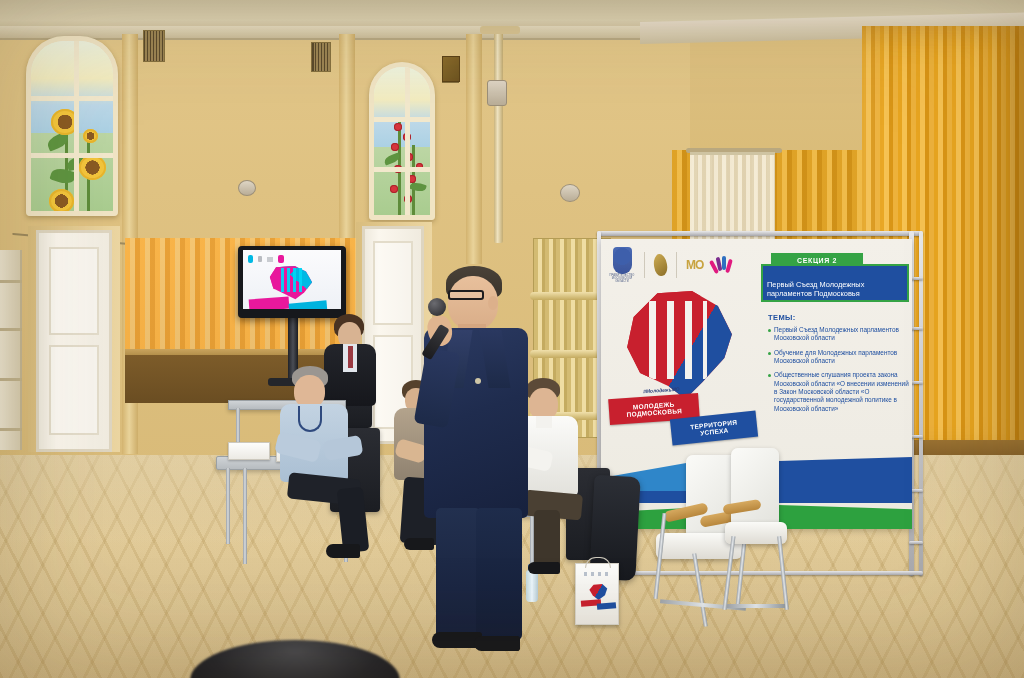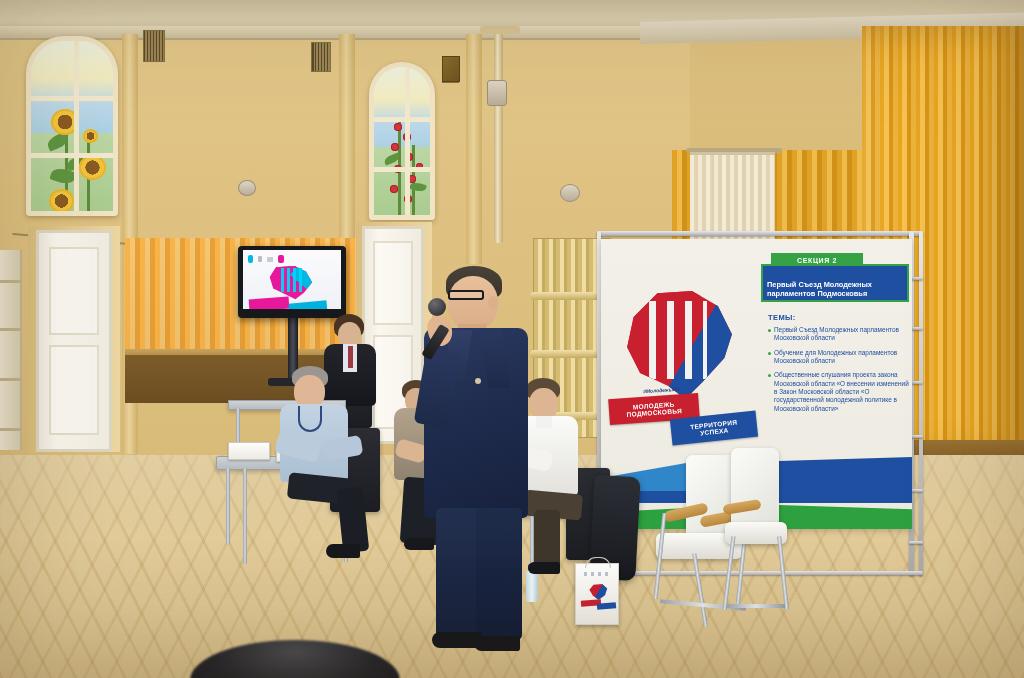--- a/index.html
+++ b/index.html
@@ -202,21 +202,21 @@
   .bn-hash{position:absolute;left:42px;top:148px;font-size:5px;color:#2b3f7a;
     font-style:italic;font-weight:bold;transform:rotate(-4deg);}
 
   .bn-section{position:absolute;left:170px;top:14px;width:92px;height:15px;
     background:#35a345;display:flex;align-items:center;justify-content:center;}
   .bn-section span{color:#fff;font-size:7px;font-weight:bold;letter-spacing:.6px;}
   .bn-title{position:absolute;left:160px;top:25px;width:148px;height:38px;
     background:#35a345;padding:2px;}
   .bn-title-in{width:100%;height:100%;background:#1f4fa0;
     display:flex;align-items:center;justify-content:center;padding:2px 4px;}
-  .bn-title-in span{color:#fff;font-size:7.4px;font-weight:bold;line-height:1.25;
+  .bn-title-in span{color:#fff;font-size:7.4px;font-weight:normal;line-height:1.25;
     text-align:left;display:block;margin-top:12px;}
   .bn-themes{position:absolute;left:167px;top:74px;width:142px;}
   .bn-themes-h{color:#1f4fa0;font-size:7.5px;font-weight:bold;margin-bottom:4px;
     letter-spacing:.4px;}
   .bn-item{display:flex;gap:3px;margin-bottom:6px;}
   .bn-bullet{width:3px;height:3px;border-radius:50%;background:#35a345;
     margin-top:3px;flex:0 0 auto;}
   .bn-item span{color:#1f4fa0;font-size:6.4px;line-height:1.3;}
 
   .bn-wave-blue{position:absolute;left:0;bottom:26px;width:100%;height:46px;
@@ -441,20 +441,36 @@
     <div class="frame-bar" style="left:312px;top:46px;width:14px;height:3px;"></div>
     <div class="frame-bar" style="left:312px;top:96px;width:14px;height:3px;"></div>
     <div class="frame-bar" style="left:312px;top:150px;width:14px;height:3px;"></div>
     <div class="frame-bar" style="left:312px;top:204px;width:14px;height:3px;"></div>
     <div class="frame-bar" style="left:312px;top:258px;width:14px;height:3px;"></div>
     <div class="frame-bar" style="left:312px;top:310px;width:14px;height:3px;"></div>
   </div>
 
   <div class="banner">
 
+    <div class="bn-logos">
+      <div style="display:flex;flex-direction:column;align-items:center;">
+        <div class="bn-logo-emblem"></div>
+        <div class="bn-logo-txt">ПРАВИТЕЛЬСТВО МОСКОВСКОЙ ОБЛАСТИ</div>
+      </div>
+      <div class="bn-div"></div>
+      <div class="bn-logo-gold"></div>
+      <div class="bn-div"></div>
+      <div class="bn-logo-mo">МО</div>
+      <div class="bn-logo-people">
+        <i style="left:0px;top:6px;background:#e0197f;transform:rotate(-28deg);"></i>
+        <i style="left:5px;top:3px;background:#7b2d8e;transform:rotate(-12deg);"></i>
+        <i style="left:10px;top:2px;background:#2f6fc0;"></i>
+        <i style="left:15px;top:5px;background:#e0197f;transform:rotate(16deg);"></i>
+      </div>
+    </div>
 
     <div class="bn-map" style="background:
            linear-gradient(120deg,#c8202e 0 46%, transparent 46%),
            linear-gradient(300deg,#1f4fa0 0 42%, transparent 42%),
            #c8202e;
            clip-path:polygon(30% 2%,62% 0,86% 14%,99% 40%,92% 62%,72% 84%,56% 100%,40% 88%,14% 76%,2% 52%,8% 24%);">
       <div style="position:absolute;left:24px;top:10px;width:58px;height:78px;
                   background:repeating-linear-gradient(90deg,#f4f2ee 0 7px,transparent 7px 18px);"></div>
     </div>
     <div class="bn-hash">#МолодежьМО</div>

